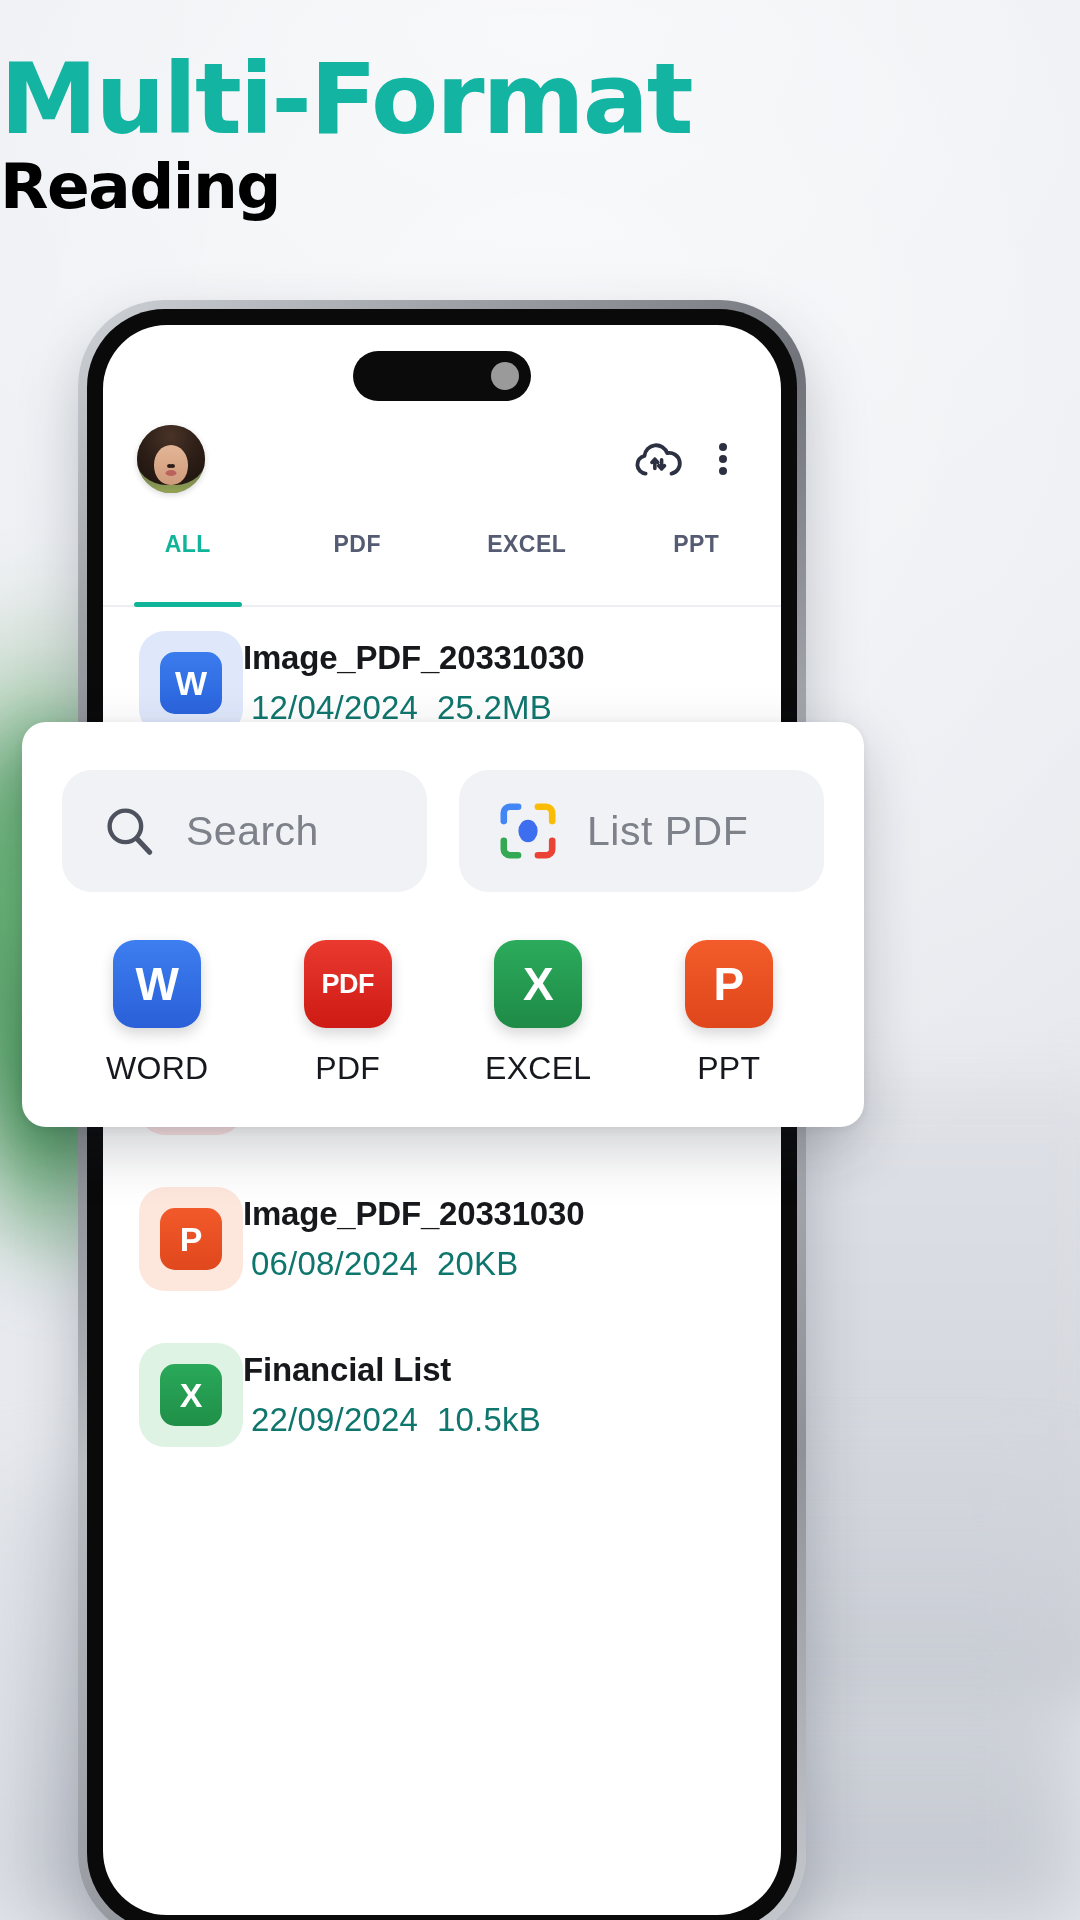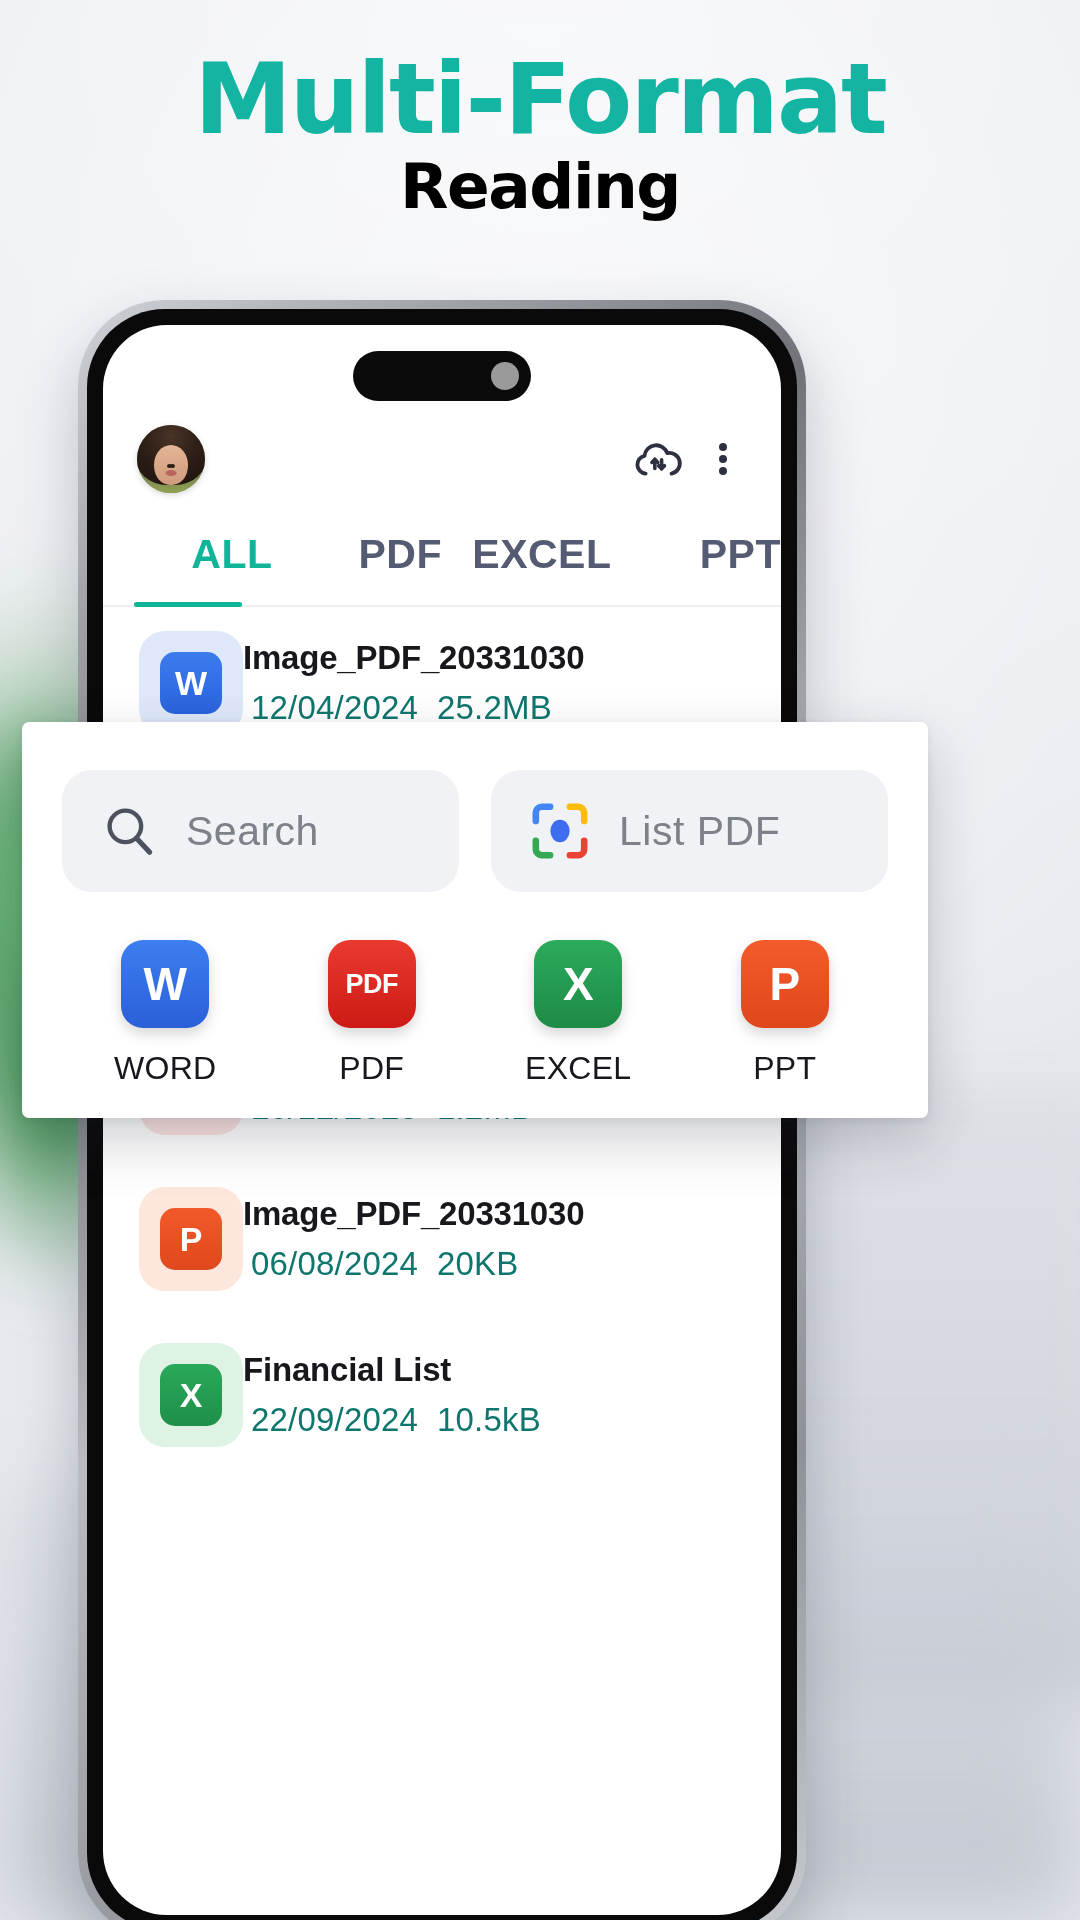--- a/index.html
+++ b/index.html
@@ -46,21 +46,21 @@
     filter: blur(40px);
   }
   .bg-vig {
     position: absolute; inset: 0;
     background: radial-gradient(130% 80% at 50% 18%, rgba(255,255,255,.55), rgba(255,255,255,0) 60%);
   }
 
   
   .headline {
     position: absolute; left: 0; right: 0; top: 48px;
-    text-align: center;
+    text-align: left;
     z-index: 5;
   }
   .headline .l1 {
     display: block;
     font-family: "DejaVu Sans", sans-serif;
     font-weight: 700;
     font-size: 98px;
     letter-spacing: -2px;
     color: #13b5a2;
     line-height: 1.06;
@@ -170,24 +170,24 @@
 
   
   .tabs {
     position: absolute; left: 0; right: 0; top: 196px;
     height: 86px;
     display: flex;
     border-bottom: 2px solid #eceef1;
   }
   .tab {
     flex: 1 1 0;
-    display: flex; align-items: flex-start; justify-content: flex-end;
+    display: flex; align-items: flex-start; justify-content: center;
     padding-top: 10px;
     position: relative;
-    font-size: 41px;
+    font-size: 23px;
     font-weight: 700;
     letter-spacing: .5px;
     color: #555b72;
   }
   .tab.active { color: #10b498; }
   .tab.active::after {
     content: "";
     position: absolute; bottom: -2px; left: 18%; width: 64%;
     height: 5px; border-radius: 3px;
     background: #10b498;
@@ -235,25 +235,25 @@
     margin-top: 12px;
     font-size: 33px; color: #0f766e; letter-spacing: .2px; margin-left: 8px;
   }
   .row-dots { flex: 0 0 auto; width: 46px; display: flex; flex-direction: column; align-items: center; }
   .row-dots i { width: 6px; height: 6px; border-radius: 50%; background: #b3b7be; margin: 3px 0; }
 
   
   .overlay-card {
     position: absolute;
     left: 22px; top: 722px;
-    width: 906px;
-    border-radius: 7px;
+    width: 842px;
+    border-radius: 24px;
     background: #ffffff;
     box-shadow: 0 22px 56px rgba(30,36,52,.22), 0 2px 8px rgba(30,36,52,.08);
-    padding: 48px 40px 31px 40px;
+    padding: 48px 40px 40px 40px;
     z-index: 9;
   }
   .oc-top { display: flex; gap: 32px; }
   .pill {
     flex: 1 1 0;
     height: 122px;
     border-radius: 30px;
     background: #f1f2f5;
     display: flex; align-items: center;
     padding-left: 36px;

